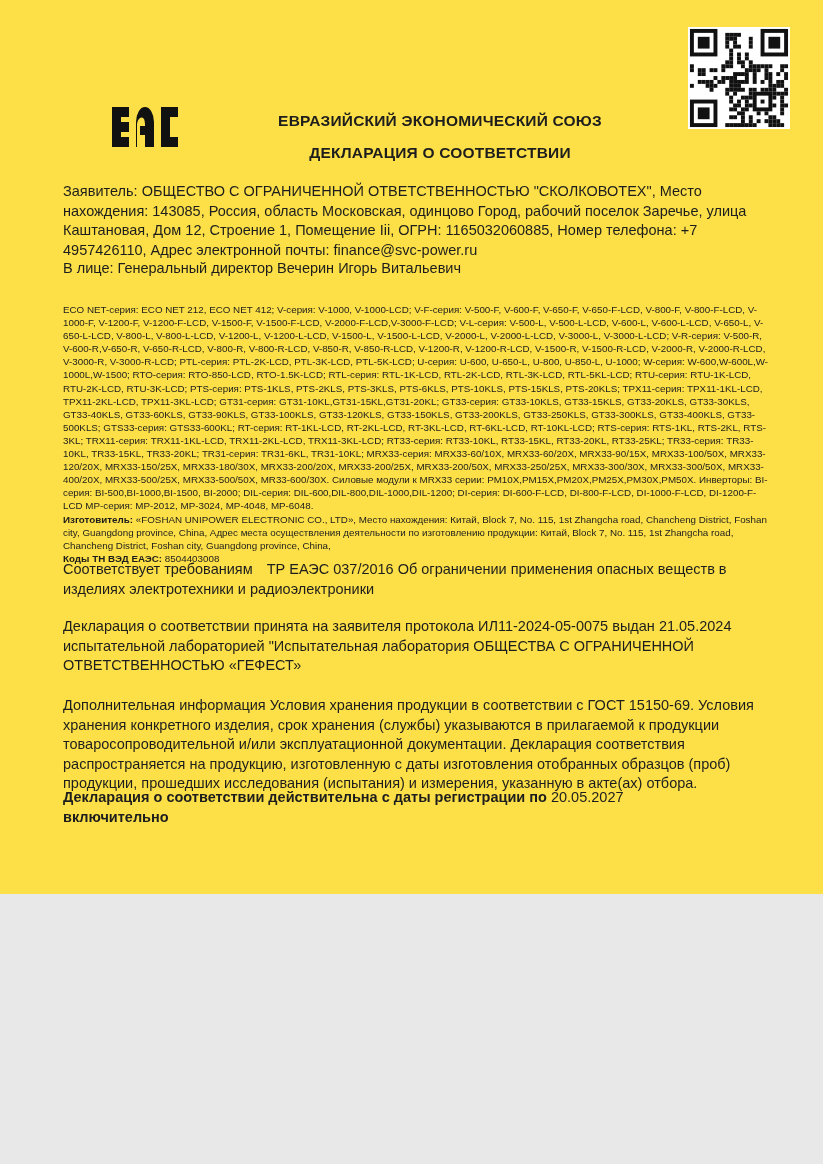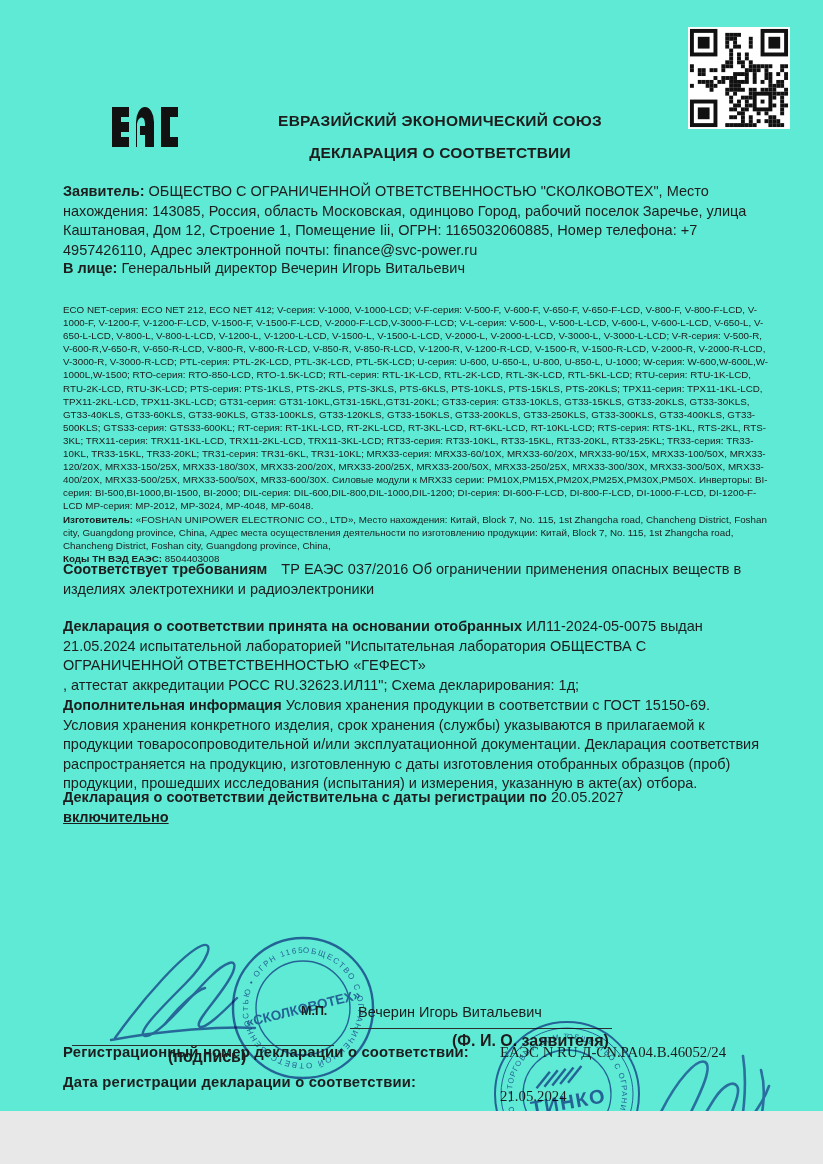--- a/index.html
+++ b/index.html
@@ -1,34 +1,34 @@
 <!DOCTYPE html>
 <html><head>
 <meta charset="utf-8">
 <style>
   html,body{margin:0;padding:0;background:#e8e8e8;}
   .page{
-    position:relative;width:823px;height:1111px;background:#5eead4;
+    position:relative;width:823px;height:894px;background:#fde047;
     font-family:"Liberation Sans",sans-serif;color:#1d1d1d;overflow:hidden;
     box-shadow:0 0 4px rgba(0,0,0,.2);
   }
   .abs{position:absolute;}
   
   .titles{left:120px;top:112px;width:640px;text-align:center;}
   .title-line{font-weight:bold;font-size:15.5px;letter-spacing:.2px;margin:0 0 14px 0;}
   
   .para{left:63px;width:702px;font-size:14.5px;line-height:19.5px;}
-  .para b{font-weight:bold;}
+  .para b{font-weight:normal;}
   .gap{display:inline-block;width:10px;}
   .declares-label{font-weight:bold;font-size:15.5px;}
   .declares-intro{font-size:10.3px;color:#222;}
   .fine{left:63px;width:706px;font-size:9.8px;line-height:13.1px;color:#1c1c1c;}
   .fine b{font-weight:bold;}
   .validity b{font-weight:bold;}
-  .validity .suffix{display:block;font-weight:bold;text-decoration:underline;}
+  .validity .suffix{display:block;font-weight:bold;}
   
   .sig-line{border-top:1.6px solid #2e2e2e;height:0;}
   .caption{font-weight:bold;font-size:16px;}
   .mp{font-weight:bold;font-size:12.5px;}
   .name-text{font-size:14.5px;}
   .reg-label{font-weight:bold;font-size:14.8px;letter-spacing:.2px;}
   .reg-value{font-size:14.8px;font-family:Liberation Serif, serif;}
   
   .stamp{opacity:.88;mix-blend-mode:multiply;pointer-events:none;}
   .copy-stamp{
@@ -279,23 +279,22 @@
       <span>8504403008</span>
     </div>
   </div>
 
   <div class="abs para" style="top:560px;">
     <b>Соответствует требованиям</b><span class="gap"></span>
     <span>ТР ЕАЭС 037/2016 Об ограничении применения опасных веществ в изделиях электротехники и радиоэлектроники</span>
   </div>
 
   <div class="abs para" style="top:617px;">
-    <b>Декларация о соответствии принята на основании отобранных</b>
+    <b>Декларация о соответствии принята на заявителя протокола</b>
     <span>ИЛ11-2024-05-0075 выдан 21.05.2024  испытательной лабораторией "Испытательная лаборатория ОБЩЕСТВА С ОГРАНИЧЕННОЙ ОТВЕТСТВЕННОСТЬЮ «ГЕФЕСТ»</span>
-    <span style="display:block;">, аттестат аккредитации РОСС RU.32623.ИЛ11"; Схема декларирования: 1д;</span>
   </div>
 
   <div class="abs para" style="top:696px;">
     <b>Дополнительная информация</b>
     <span>Условия хранения продукции в соответствии с ГОСТ 15150-69. Условия хранения конкретного изделия, срок хранения (службы) указываются в прилагаемой к продукции товаросопроводительной и/или эксплуатационной документации. Декларация соответствия распространяется на продукцию, изготовленную с даты изготовления отобранных образцов (проб) продукции, прошедших исследования (испытания) и измерения, указанную в акте(ах) отбора.</span>
   </div>
 
   <div class="abs para validity" style="top:788px;">
     <b>Декларация о соответствии действительна с даты регистрации по</b>
     <span>20.05.2027</span>

